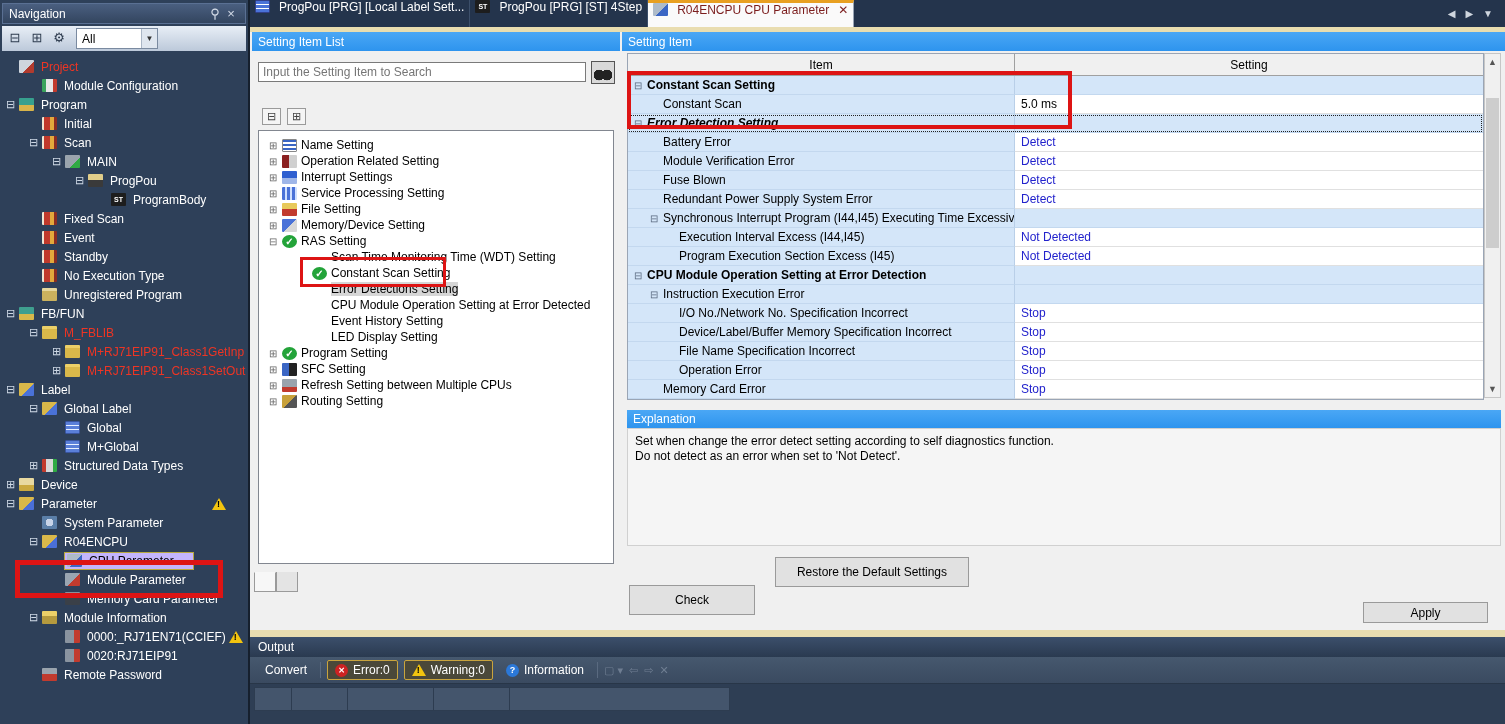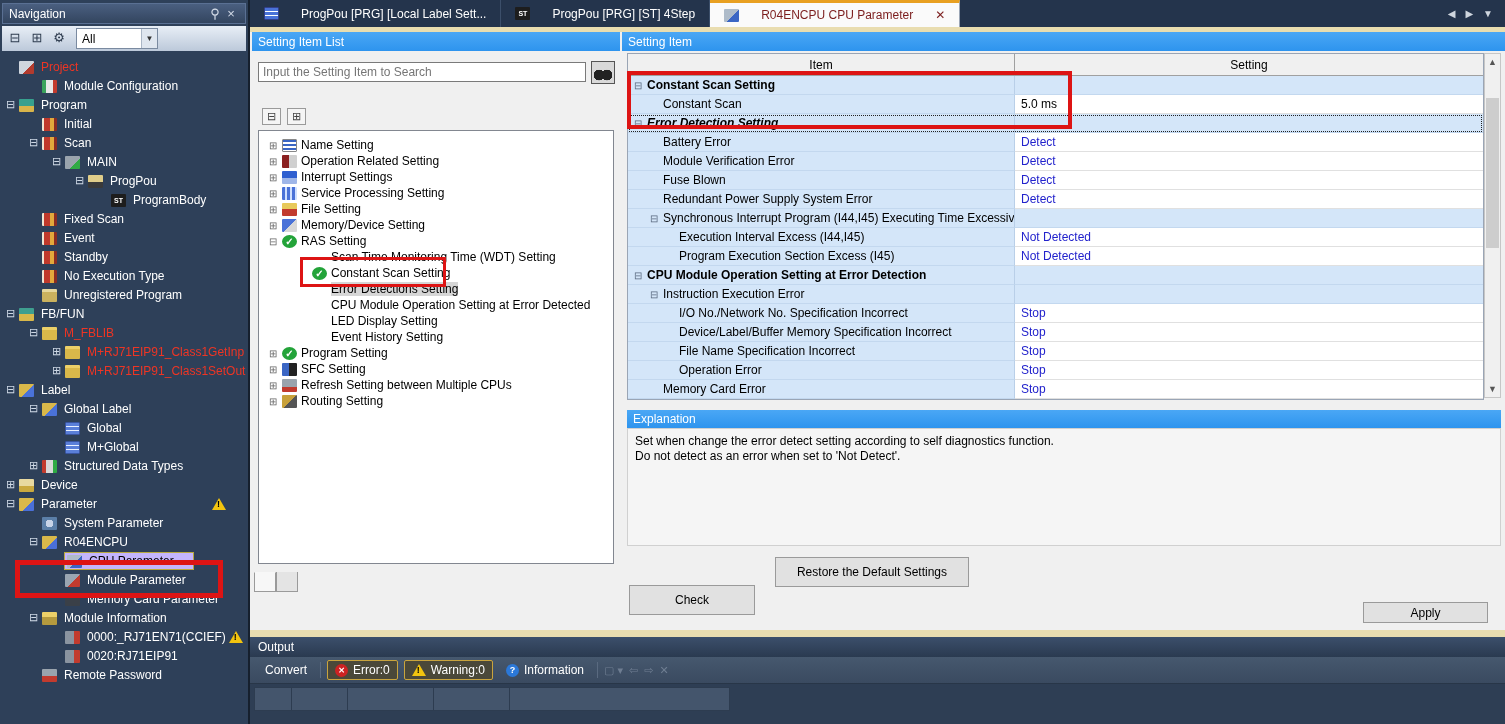--- a/index.html
+++ b/index.html
@@ -12,21 +12,21 @@
   .pin-i,.close-i{color:#d4dce8;width:16px;text-align:center;cursor:default;font-size:13px;}
   .nav-toolbar{position:absolute;left:2px;top:26px;width:244px;height:25px;display:flex;align-items:center;gap:4px;
     background:linear-gradient(#e8eef6,#bcc9da);padding:0 4px;box-sizing:border-box;}
   .ntb{width:18px;height:17px;text-align:center;line-height:16px;color:#2d3b4e;font-size:13px;}
   .navcombo{display:flex;align-items:center;width:80px;height:19px;background:#fff;border:1px solid #7a8aa0;margin-left:4px;}
   .navcombo .cv{flex:1;padding-left:5px;color:#000;}
   .navcombo .ca{width:15px;height:100%;background:#dfe6ef;border-left:1px solid #aab6c6;font-size:8px;line-height:19px;text-align:center;color:#333;}
   .nav-tree{position:absolute;left:0;top:54px;width:100%;bottom:0;overflow:hidden;padding-top:3px;}
   .navrow{display:flex;align-items:center;height:19px;color:#fff;padding-left:calc(6px + var(--d,0)*23px);white-space:nowrap;}
   .navrow .exp{width:13px;flex:none;color:#cfd9e6;font-size:11px;line-height:19px;}
-  .grp{display:flex;align-items:flex-end;}
+  .grp{display:flex;align-items:flex-start;}
   .navrow .lbl{padding:0 3px;}
   .navrow.red .lbl{color:#ee3524;}
   .navrow.selected .grp{background:#c4b5fd;outline:1px solid #b8a93e;color:#000;padding:1px 16px 1px 2px;}
   .navrow.selected .lbl{color:#000;}
   .warnb{display:none;margin-left:auto;margin-right:22px;width:0;height:0;border-left:7px solid transparent;border-right:7px solid transparent;border-bottom:12px solid #f2c40f;position:relative;}
   .warnb::after{content:"!";position:absolute;left:-2px;top:1px;font:bold 9px "Liberation Sans",sans-serif;color:#000;}
   .navrow.warn .warnb{display:block;}
   
   .ic,.ti,.tic{display:inline-block;width:15px;height:13px;flex:none;margin-right:4px;border-radius:1px;}
   .ic-proj{background:linear-gradient(135deg,#cfd6de 60%,#b23b2e 60%);}
@@ -59,21 +59,21 @@
   .il-svc{background:repeating-linear-gradient(90deg,#4a72d8 0 3px,#cfe0ff 3px 5px);}
   .il-file{background:linear-gradient(180deg,#e8c95a 50%,#c23b2e 50%);}
   .il-mem{background:linear-gradient(135deg,#4a72d8 50%,#d8d8d8 50%);}
   .il-check{background:#23a339;border-radius:50%;position:relative;width:14px;height:14px;}
   .il-check::after{content:"\2713";position:absolute;left:0;top:0;width:100%;text-align:center;font:bold 10px/14px "Liberation Sans",sans-serif;color:#fff;}
   .il-sfc{background:linear-gradient(90deg,#3b66c4 50%,#222 50%);}
   .il-refresh{background:linear-gradient(180deg,#9aa4ad 60%,#c23b2e 60%);}
   .il-route{background:linear-gradient(135deg,#c8a13a 50%,#555 50%);}
   
   #tabbar{position:absolute;left:250px;top:0;width:1255px;height:27px;background:#24344c;display:flex;align-items:stretch;}
-  .tab{display:flex;align-items:center;gap:18px;padding:0 14px;color:#fff;border-right:1px solid #3c4f6a;max-width:230px;white-space:nowrap;overflow:hidden;}
+  .tab{display:flex;align-items:flex-start;gap:5px;padding:0 5px;color:#fff;border-right:1px solid #3c4f6a;max-width:230px;white-space:nowrap;overflow:hidden;}
   .tab.active{background:#fafafa;color:#7b1d1d;border-top:3px solid #e8a021;border-right:1px solid #9aa5b5;}
   .tclose{margin-left:4px;color:#7b1d1d;font-size:12px;}
   .tclose:empty{display:none;}
   .tab-arrows{margin-left:auto;display:flex;align-items:center;gap:10px;color:#cfd6de;padding-right:12px;font-size:10px;}
   #tanline1{position:absolute;left:250px;top:27px;width:1255px;height:5px;background:#e9ddb0;}
   #tanline2{position:absolute;left:250px;top:630px;width:1255px;height:7px;background:#e9ddb0;}
   
   #doc{position:absolute;left:250px;top:32px;width:1429px;height:598px;background:#f0f0f0;}
   .bluehdr{background:linear-gradient(#4aa7f5,#2e94ee);color:#fff;font-size:12px;display:flex;align-items:center;padding:0 6px;box-sizing:border-box;}
   #silhdr{position:absolute;left:2px;top:0;width:368px;height:19px;}
@@ -524,26 +524,26 @@
           <span class="lbl">Error Detections Setting</span>
         </div>
         <div class="ilrow" style="--d: 1;">
           <span class="exp"></span>
           <span class="ti"></span>
           <span class="lbl">CPU Module Operation Setting at Error Detected</span>
         </div>
         <div class="ilrow" style="--d: 1;">
           <span class="exp"></span>
           <span class="ti"></span>
+          <span class="lbl">Event History Setting</span>
+        </div>
+        <div class="ilrow" style="--d: 1;">
+          <span class="exp"></span>
+          <span class="ti"></span>
           <span class="lbl">LED Display Setting</span>
-        </div>
-        <div class="ilrow" style="--d: 1;">
-          <span class="exp"></span>
-          <span class="ti"></span>
-          <span class="lbl">Event History Setting</span>
         </div>
         <div class="ilrow" style="--d: 0;">
           <span class="exp">⊞</span>
           <span class="ti il-check"></span>
           <span class="lbl">Program Setting</span>
         </div>
         <div class="ilrow" style="--d: 0;">
           <span class="exp">⊞</span>
           <span class="ti il-sfc"></span>
           <span class="lbl">SFC Setting</span>

